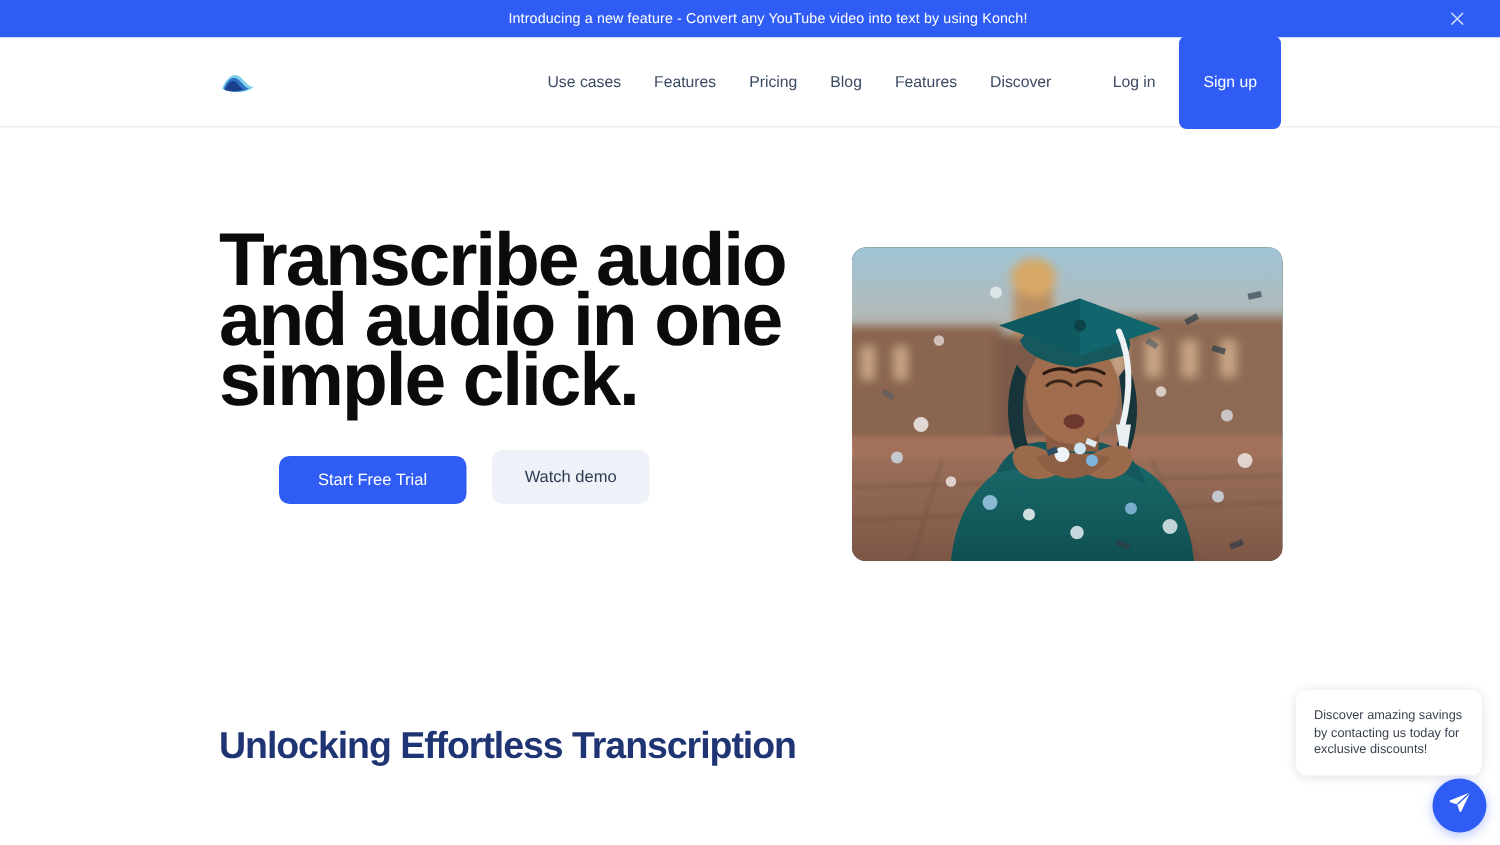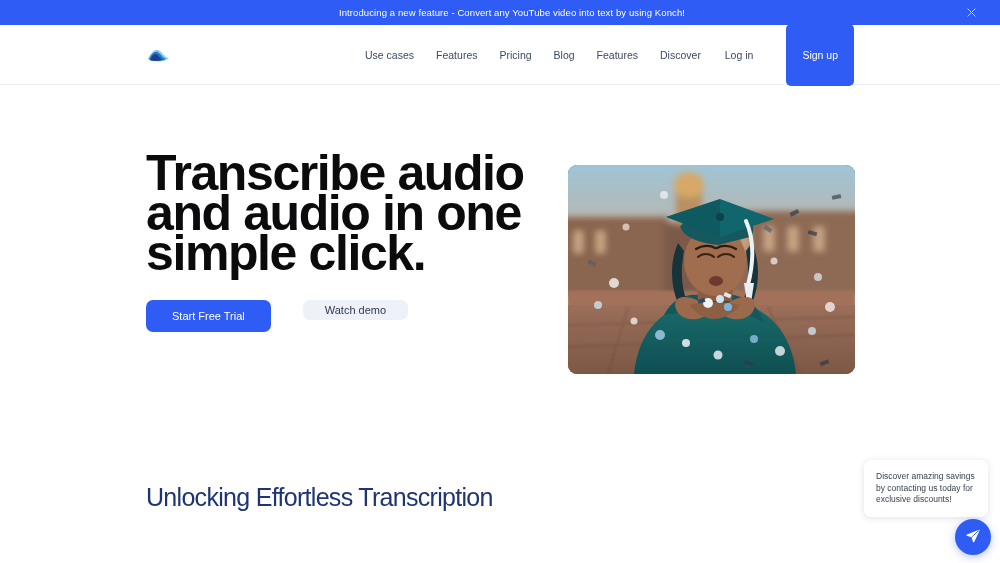--- a/index.html
+++ b/index.html
@@ -72,21 +72,21 @@
     white-space: nowrap;
     cursor: pointer;
   }
   .header-actions {
     position: absolute;
     right: 146px;
     top: 50%;
     transform: translateY(-50%);
     display: flex;
     align-items: center;
-    gap: 33px;
+    gap: 16px;
   }
   .login-link {
     font-size: 10.5px;
     color: #3b4a63;
     text-decoration: none;
     cursor: pointer;
   }
   .signup-btn {
     background: #2f5cf4;
     color: #ffffff;
@@ -119,42 +119,43 @@
   .hero-sub {
     margin-top: 20px;
     font-size: 13.5px;
     line-height: 19px;
     color: #404a5e;
     max-width: 330px;
   }
   .hero-ctas {
     margin-top: 27px;
     display: flex;
-    gap: 32px;
-    align-items: flex-start;
+    gap: 17px;
+    align-items: flex-end;
+    margin-left: 40px;
   }
   .btn-primary {
     background: #2f5cf4;
     color: #ffffff;
     font-size: 11px;
     border: none;
     border-radius: 7px;
     padding: 0 26px;
     height: 32px;
     cursor: pointer;
     font-family: "Liberation Sans", sans-serif;
   }
   .btn-secondary {
     background: #eef1f8;
     color: #2d3a52;
     font-size: 11px;
     border: none;
     border-radius: 7px;
     padding: 0 22px;
-    height: 20px;
+    height: 36px;
     cursor: pointer;
     font-family: "Liberation Sans", sans-serif;
   }
   .hero-image {
     position: absolute;
     left: 568px;
     top: 80px;
     width: 287px;
     height: 209px;
     border-radius: 9px;
@@ -165,21 +166,21 @@
 
   
   .section {
     position: relative;
   }
   .section-title {
     position: absolute;
     left: 146px;
     top: 58px;
     font-size: 25px;
-    font-weight: normal;
+    font-weight: bold;
     letter-spacing: -.7px;
     color: #1f3473;
   }
 
   
   .cards {
     position: absolute;
     left: 146px;
     top: 140px;
     display: flex;

